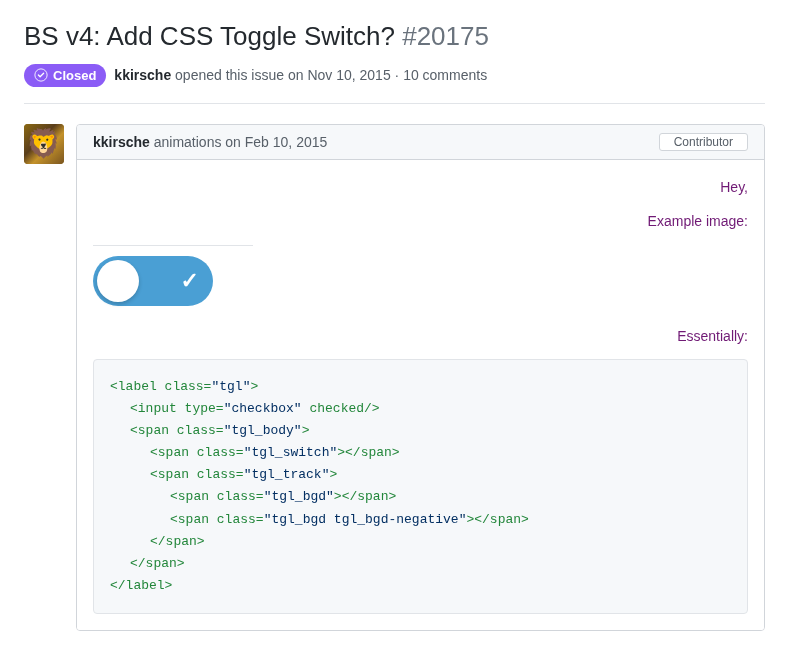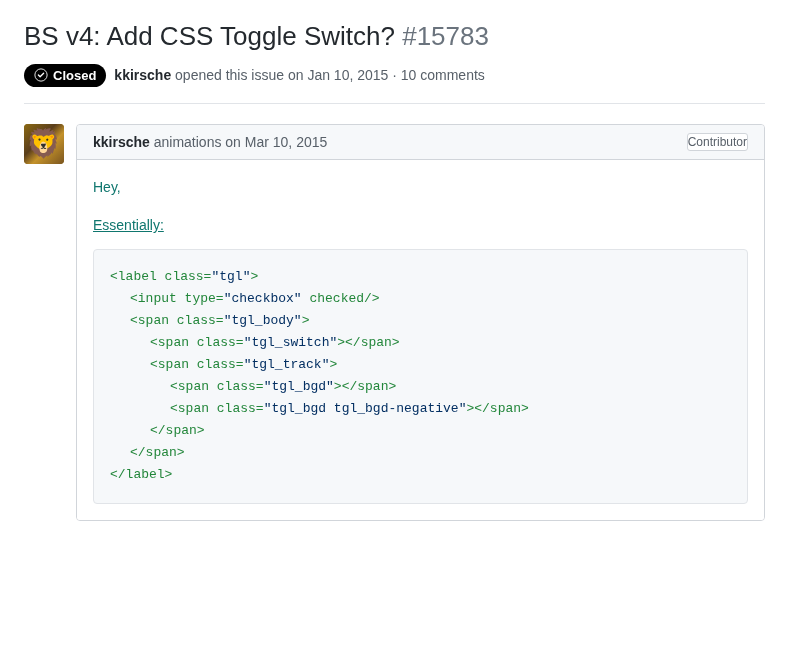--- a/index.html
+++ b/index.html
@@ -36,21 +36,21 @@
       font-size: 14px;
       color: #586069;
       padding-bottom: 16px;
       border-bottom: 1px solid #e1e4e8;
     }
 
     .status-badge {
       display: inline-flex;
       align-items: center;
       gap: 5px;
-      background-color: #000000;
+      background-color: #8b5cf6;
       color: #fff;
       padding: 4px 10px;
       border-radius: 20px;
       font-size: 13px;
       font-weight: 600;
     }
 
     .status-badge .badge-icon {
       display: inline-block;
       width: 14px;
@@ -129,33 +129,34 @@
     .comment-header-meta .commenter {
       font-weight: 600;
       color: #24292e;
     }
 
     .contributor-badge {
       font-size: 12px;
       color: #586069;
       border: 1px solid #d1d5da;
       border-radius: 3px;
-      padding: 1px 0;
+      padding: 1px 14px;
       background: #fff;
     }
 
     .comment-body {
       padding: 16px;
       background: #fff;
     }
 
     .comment-body p {
       margin-bottom: 12px;
       line-height: 1.6;
-      color: #0f766e;
+      color: #701a75;
+      text-align: right;
     }
 
     .comment-body p:last-child {
       margin-bottom: 0;
     }
 
     .example-label {
       font-size: 14px;
       color: #24292e;
       margin-bottom: 8px;
@@ -191,21 +192,20 @@
       right: 14px;
       color: white;
       font-size: 22px;
       font-weight: bold;
     }
 
     .essentially-label {
       font-size: 14px;
       color: #24292e;
       margin: 16px 0 8px 0;
-      text-decoration: underline;
     }
 
     .code-block {
       background: #f6f8fa;
       border: 1px solid #e1e4e8;
       border-radius: 4px;
       padding: 16px;
       font-family: "SFMono-Regular", Consolas, "Liberation Mono", Menlo, monospace;
       font-size: 13px;
       line-height: 1.7;
@@ -226,59 +226,69 @@
     }
   </style>
 </head>
 <body>
 
 <div>
 
   <div class="page-header">
     <h1 class="issue-title">
       <span>BS v4: Add CSS Toggle Switch?</span>
-      <span class="issue-number">#15783</span>
+      <span class="issue-number">#20175</span>
     </h1>
     <div class="issue-meta">
       <span class="status-badge">
         <span class="badge-icon">
           <svg viewBox="0 0 16 16" width="14" height="14" fill="white">
             <circle cx="8" cy="8" r="7" stroke="white" stroke-width="1" fill="none"></circle>
             <path d="M5 8l2 2 4-4" stroke="white" stroke-width="1.5" fill="none" stroke-linecap="round" stroke-linejoin="round"></path>
           </svg>
         </span>
         <span>Closed</span>
       </span>
       <span class="meta-text">
         <span class="author">kkirsche</span>
-        <span> <span>opened this issue on Jan 10, 2015</span> · <span>10 comments</span></span>
+        <span> <span>opened this issue on Nov 10, 2015</span> · <span>10 comments</span></span>
       </span>
     </div>
   </div>
 
   <div class="comment-thread">
     <div class="comment-wrapper">
 
       <div class="avatar">
         <div class="avatar-img"></div>
       </div>
 
       <div class="comment-box">
         <div class="comment-header">
           <div class="comment-header-meta">
             <span class="commenter">kkirsche</span>
             <span> animations on </span>
-            <span>Mar 10, 2015</span>
+            <span>Feb 10, 2015</span>
           </div>
           <span class="contributor-badge">Contributor</span>
         </div>
 
         <div class="comment-body">
           <p>Hey,</p>
 
+          <div>
+            <p class="example-label">Example image:</p>
+            <hr class="divider" style="width:160px; margin-left:0; margin-top:0; margin-bottom:10px;">
+            <div class="toggle-image-container">
+              <div class="toggle-switch">
+                <div class="toggle-knob"></div>
+                <span class="toggle-check">✓</span>
+              </div>
+            </div>
+          </div>
 
           <p class="essentially-label">Essentially:</p>
 
           <div class="code-block">
             <span class="tag">&lt;label class=<span class="string">"tgl"</span>&gt;</span><br>
             <span class="indent1 tag">&lt;input type=<span class="string">"checkbox"</span> checked/&gt;</span>
             <span class="indent1 tag">&lt;span class=<span class="string">"tgl_body"</span>&gt;</span>
             <span class="indent2 tag">&lt;span class=<span class="string">"tgl_switch"</span>&gt;&lt;/span&gt;</span>
             <span class="indent2 tag">&lt;span class=<span class="string">"tgl_track"</span>&gt;</span>
             <span class="indent3 tag">&lt;span class=<span class="string">"tgl_bgd"</span>&gt;&lt;/span&gt;</span>

